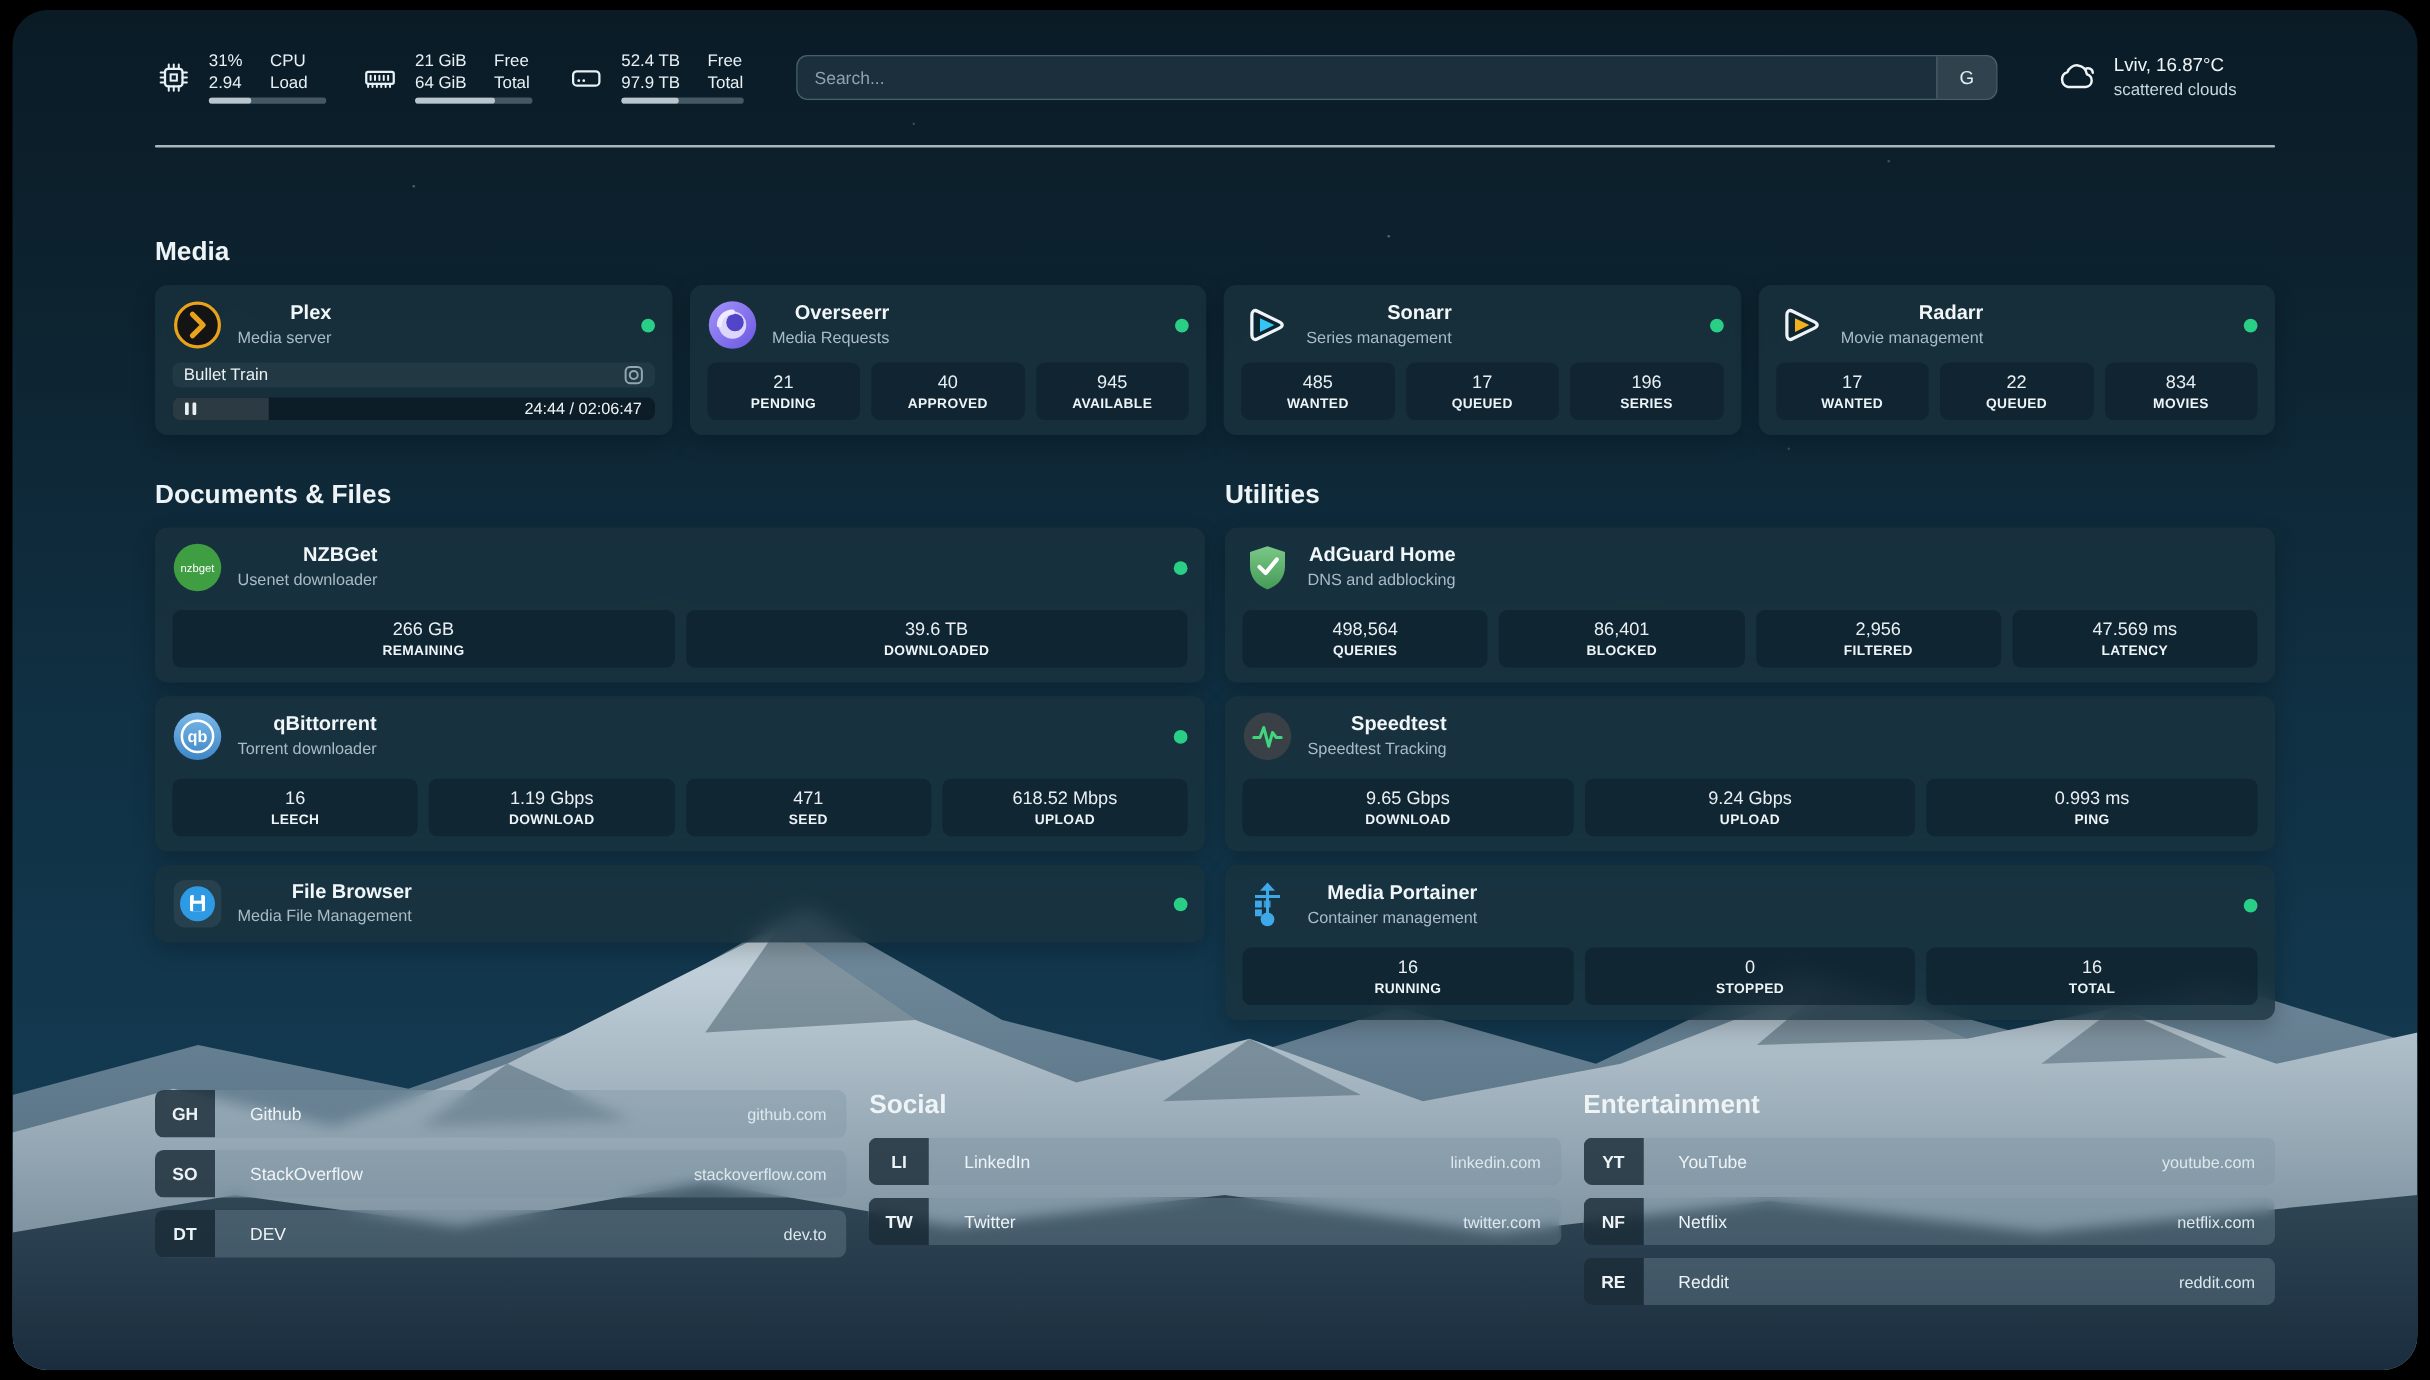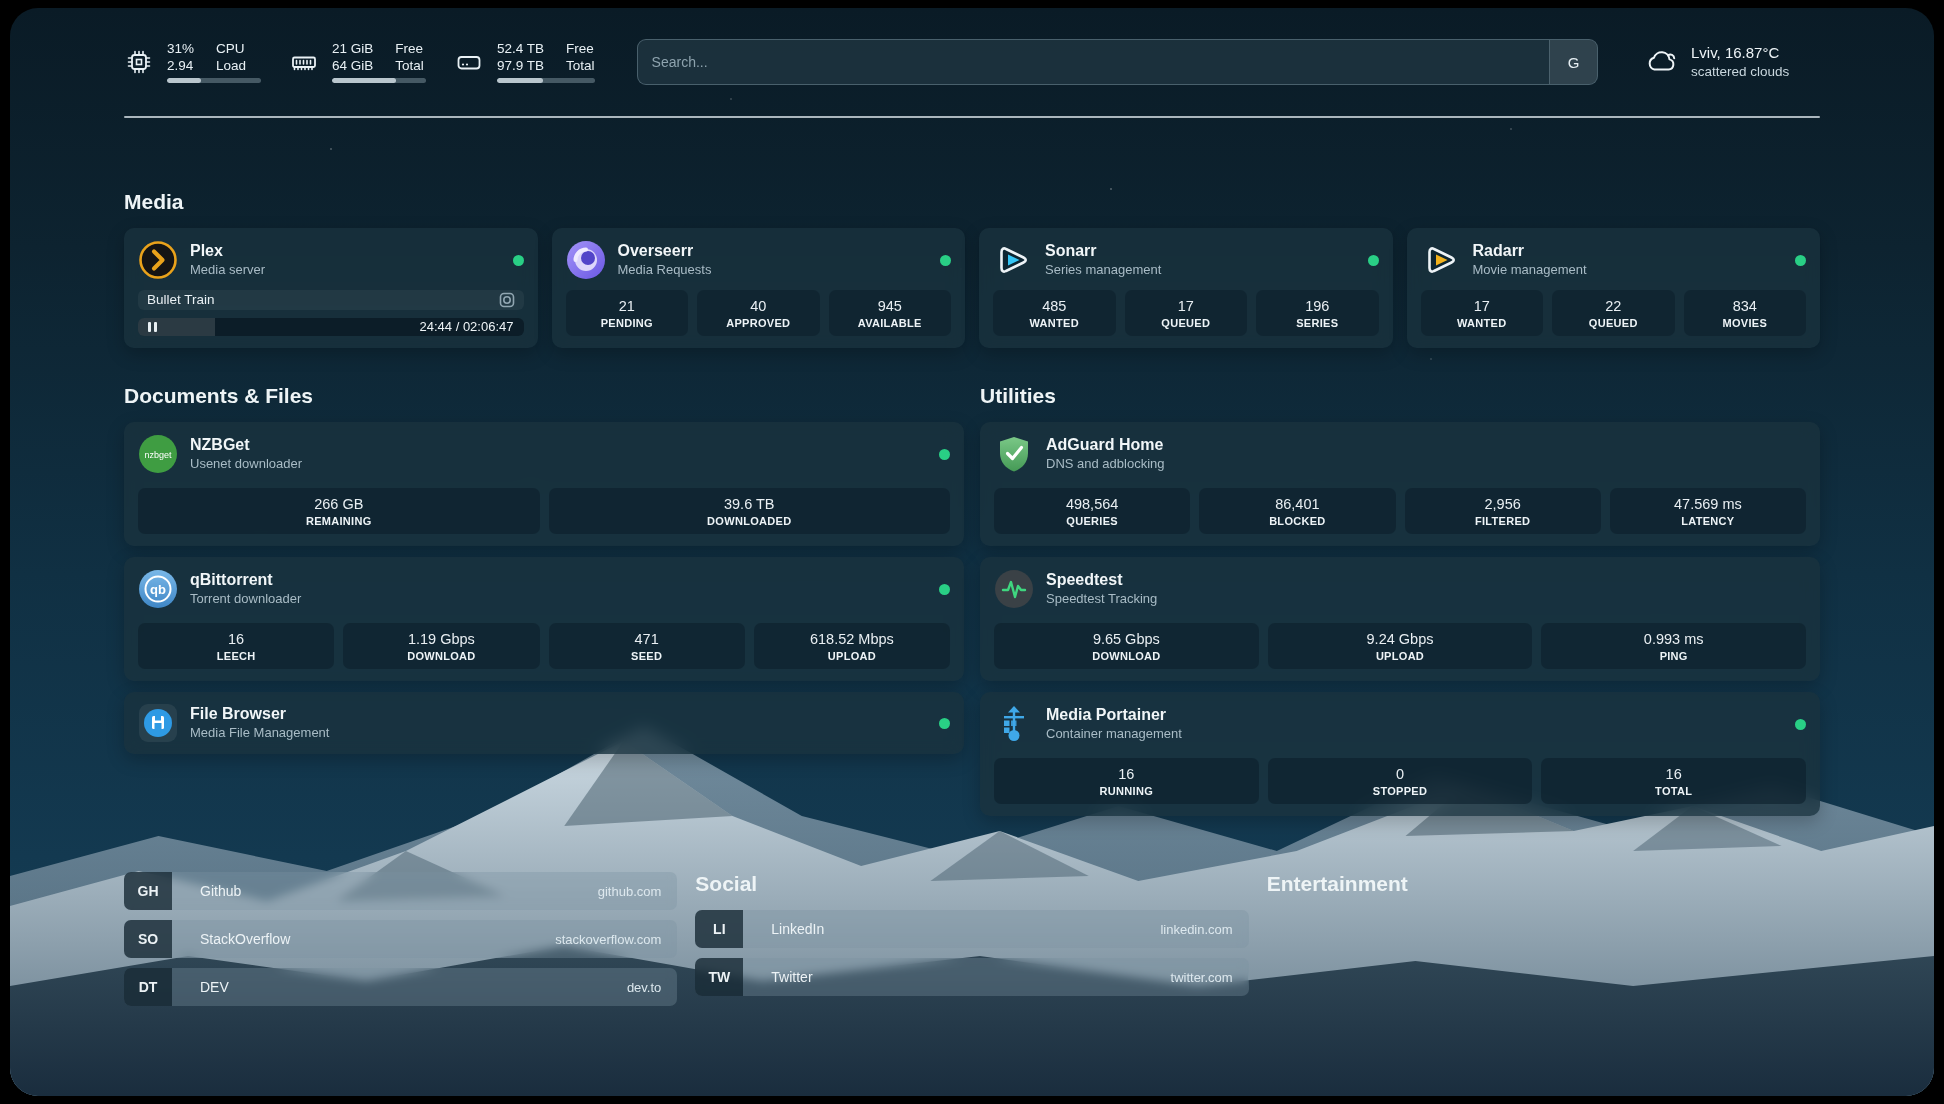--- a/index.html
+++ b/index.html
@@ -20,21 +20,21 @@
   .topbar { display:flex; align-items:center; margin-top:30px; height:48px; }
   .stats { display:flex; gap:28px; align-items:center; }
   .stat-group { display:flex; align-items:center; gap:13px; }
   .stat-icon { width:30px; height:30px; flex:none; display:flex; align-items:center; justify-content:center; }
   .stat-body { display:flex; flex-direction:column; }
   .stat-text { display:flex; gap:22px; font-size:13.5px; color:#e9f1f5; line-height:1.25; font-weight:500; }
   .stat-colv, .stat-coll { display:flex; flex-direction:column; }
   .stat-bar { width:100%; min-width:94px; height:5px; border-radius:3px; background:rgba(118,138,150,.55); margin-top:4px; overflow:hidden; }
   .stat-fill { height:100%; border-radius:3px; background:#b9c6cd; }
 
-  .searchbar { flex:1; margin:0 46px 0 42px; height:46px; background:rgba(30,52,64,.85);
+  .searchbar { flex:1; margin:0 46px 0 42px; height:36px; background:rgba(30,52,64,.85);
                border:1px solid rgba(130,155,168,.45); border-radius:9px; display:flex; align-items:stretch; overflow:hidden; }
   .search-input { flex:1; background:transparent; border:none; outline:none; color:#dfe9ee; font-size:14px; padding:0 14px; font-family:"Liberation Sans",sans-serif; }
   .search-input::placeholder { color:#8ea3ae; }
   .search-btn { width:48px; background:rgba(255,255,255,.09); border:none; border-left:1px solid rgba(130,155,168,.35);
                 color:#e7eff3; font-size:15px; display:flex; align-items:center; justify-content:center; font-family:"Liberation Sans",sans-serif; cursor:pointer; }
 
   .weather { display:flex; align-items:center; gap:13px; min-width:176px; }
   .weather-text { display:flex; flex-direction:column; line-height:1.3; }
   .weather-line1 { font-size:15px; color:#eef4f7; }
   .weather-line2 { font-size:13.5px; color:#c9d7de; }
@@ -46,21 +46,21 @@
   .media-section { margin-top:72px; }
   .media-grid { display:grid; grid-template-columns:repeat(4,1fr); gap:14px; }
 
   .card { background:rgba(26,50,62,.78); border-radius:10px; padding:12px 14px;
           box-shadow:0 6px 18px rgba(0,0,0,.22); backdrop-filter:blur(8px);
           display:flex; flex-direction:column; cursor:pointer; }
   .media-grid .card { height:120px; }
   .card-header { display:flex; align-items:center; gap:12px; }
   .app-icon { width:40px; height:40px; flex:none; display:flex; align-items:center; justify-content:center; }
   .card-titles { display:flex; flex-direction:column; line-height:1.3; }
-  .card-title { font-size:16px; font-weight:600; color:#f1f6f8; }
+  .card-title { font-size:16px; font-weight:600; color:#f1f6f8;text-align:right; }
   .card-sub { font-size:13px; color:#a9bcc6; }
   .status-dot { width:11px; height:11px; border-radius:50%; background:#29cf85; margin-left:auto; flex:none; }
 
   .stat-boxes { display:flex; gap:9px; margin-top:auto; }
   .stat-box { flex:1; background:rgba(13,33,44,.62); border-radius:7px; height:46px;
               display:flex; flex-direction:column; align-items:center; justify-content:center; gap:3px; }
   .stat-value { font-size:14.5px; color:#e9eff3; }
   .stat-label { font-size:11px; font-weight:700; color:#eef4f7; letter-spacing:.3px; }
 
   .np-row { margin-top:10px; background:rgba(255,255,255,.05); border-radius:6px; height:26px;
@@ -598,17 +598,34 @@
           <div class="bm-row">
             <span class="bm-abbr">TW</span>
             <span class="bm-name">Twitter</span>
             <span class="bm-url">twitter.com</span>
           </div>
         </div>
       </div>
 
       <div>
         <div class="section-title">Entertainment</div>
+        <div class="bm-rows">
+          <div class="bm-row">
+            <span class="bm-abbr">YT</span>
+            <span class="bm-name">YouTube</span>
+            <span class="bm-url">youtube.com</span>
+          </div>
+          <div class="bm-row">
+            <span class="bm-abbr">NF</span>
+            <span class="bm-name">Netflix</span>
+            <span class="bm-url">netflix.com</span>
+          </div>
+          <div class="bm-row">
+            <span class="bm-abbr">RE</span>
+            <span class="bm-name">Reddit</span>
+            <span class="bm-url">reddit.com</span>
+          </div>
+        </div>
       </div>
     </div>
 
   </div>
 </div>
 
 </body></html>

